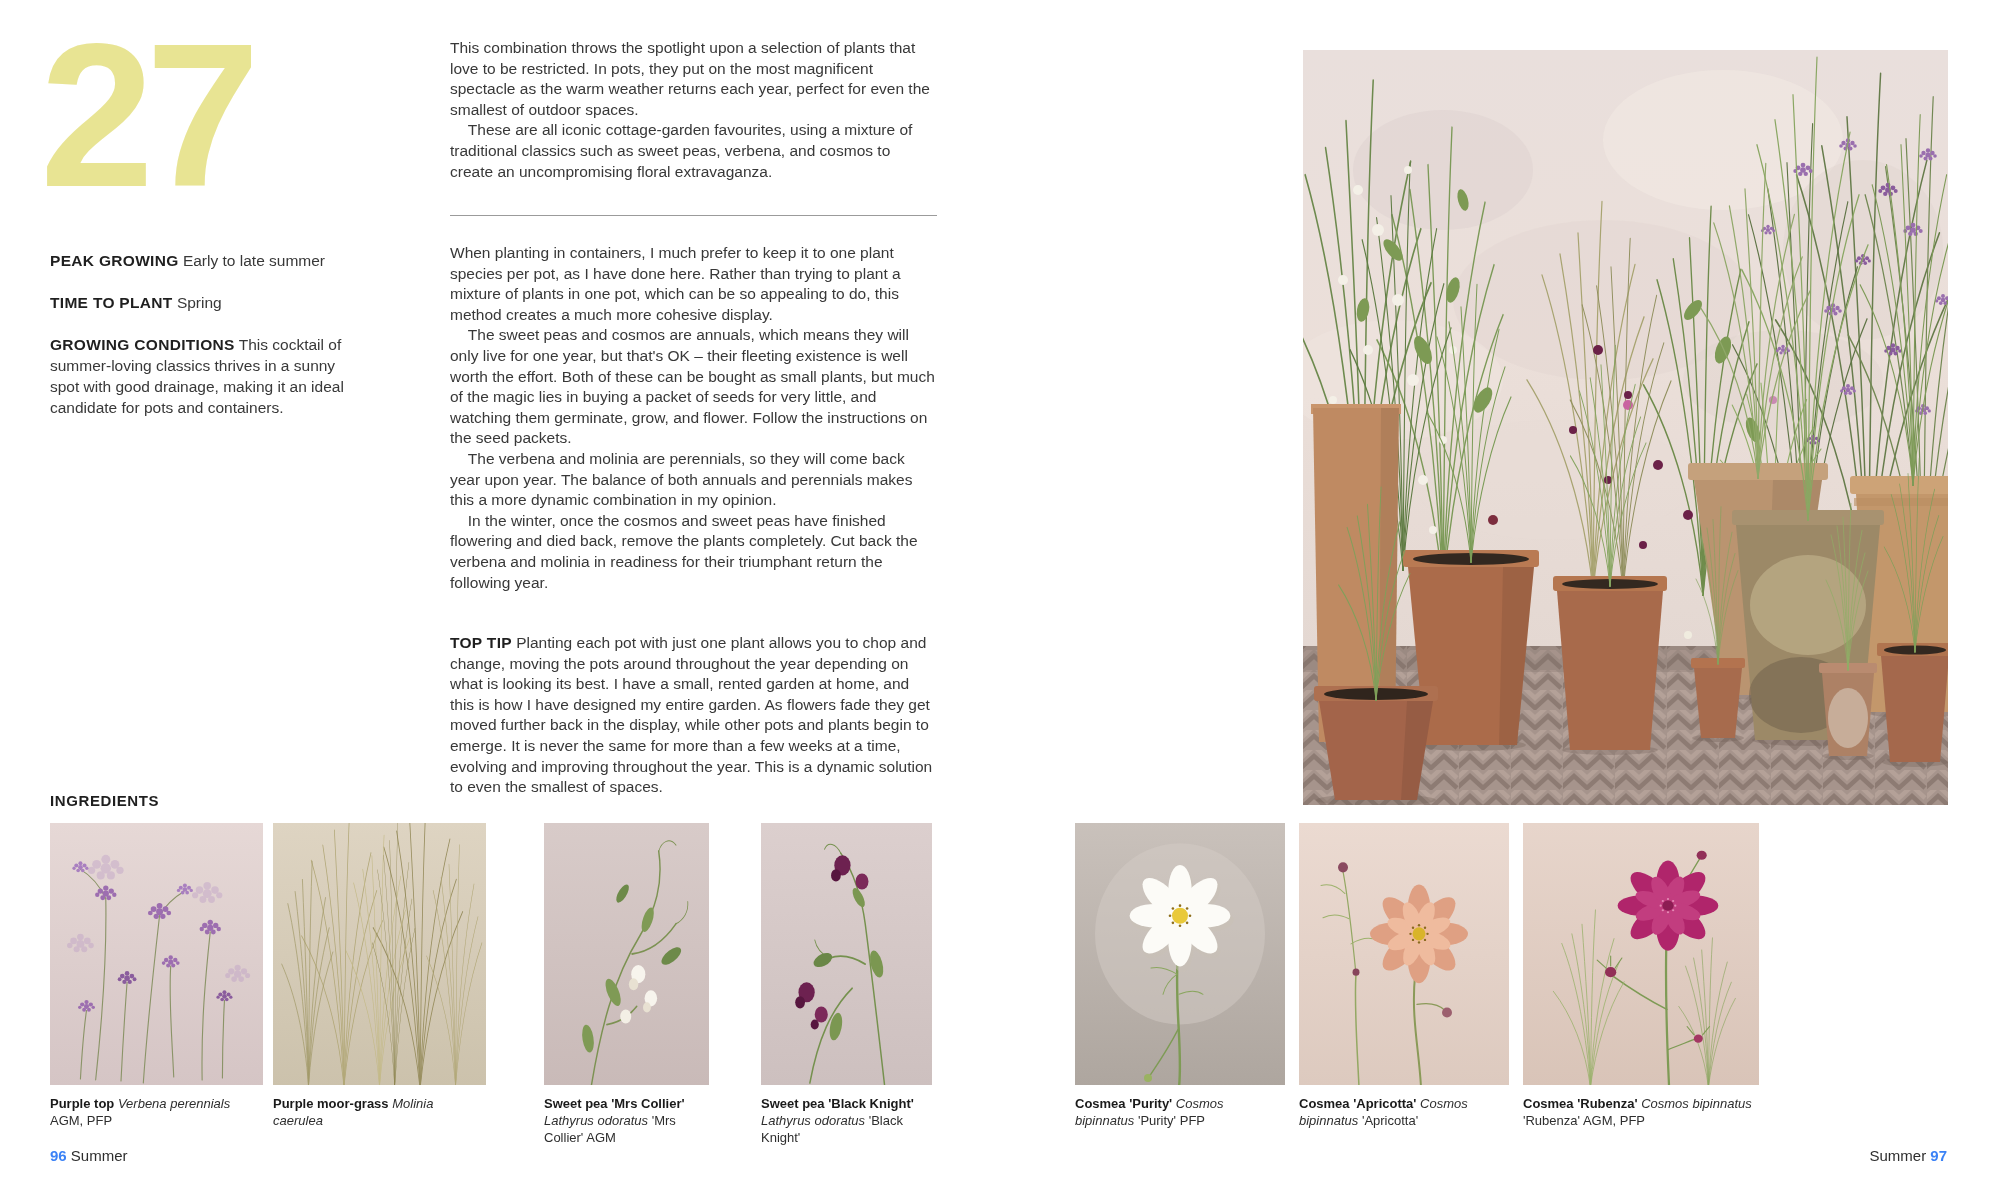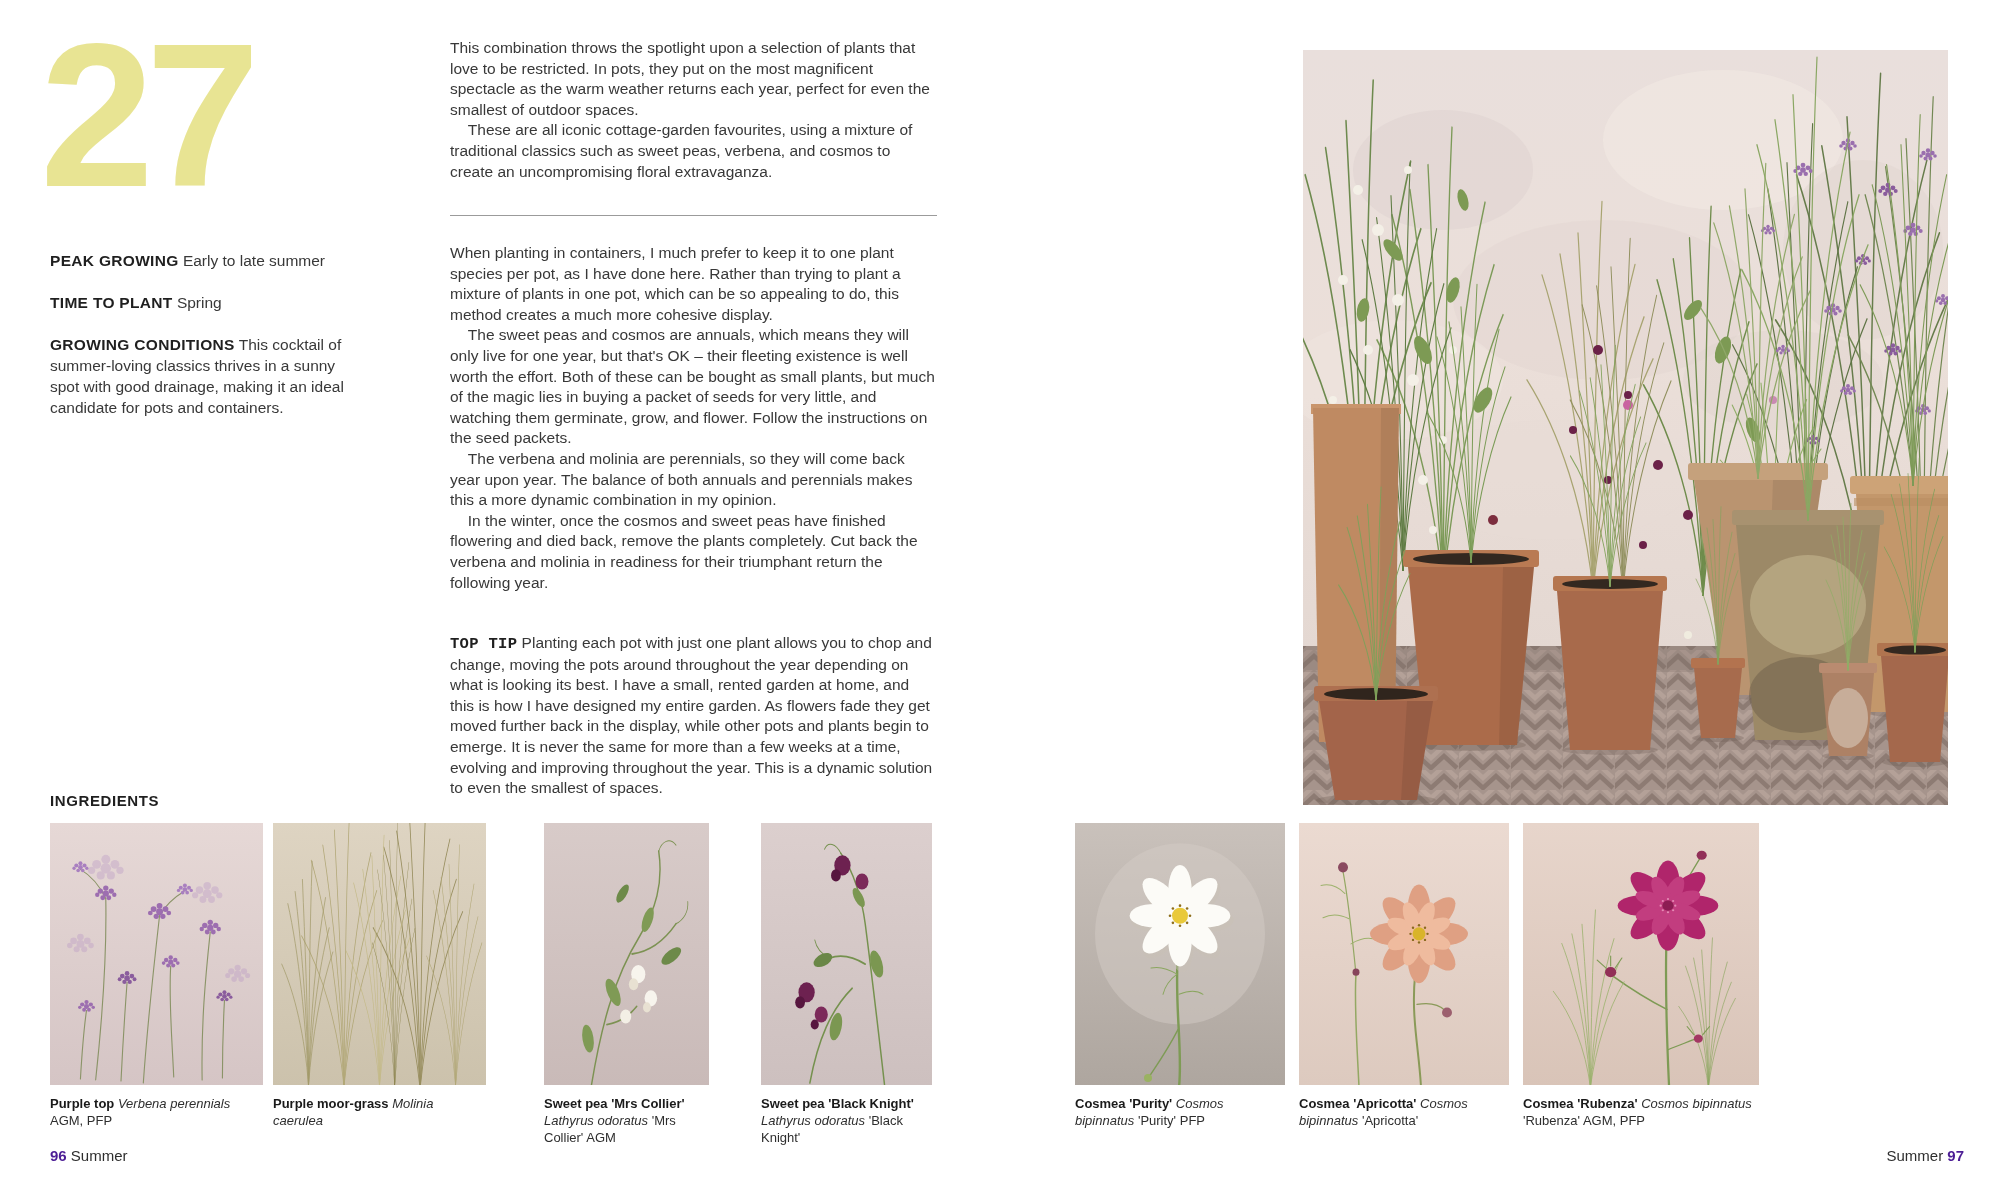--- a/index.html
+++ b/index.html
@@ -17,44 +17,44 @@
   .facts p { margin:0 0 21px 0; }
   .facts b { color:#1f1f1f; letter-spacing:.02em; }
 
   .col { position:absolute; left:450px; width:487px; font-size:15.5px; line-height:20.6px; }
   .col p { margin:0; }
   .col p.ind { text-indent:1.15em; }
   .intro { top:38px; }
   .divider { position:absolute; left:450px; top:215px; width:487px; height:0; border-top:1px solid #9b9b9b; }
   .bodytext { top:243px; }
   .toptip { top:633px; }
-  .lbl { font-weight:700; color:#1f1f1f; letter-spacing:.02em;font-family:Liberation Mono, monospace; }
+  .lbl { font-weight:700; color:#1f1f1f; letter-spacing:.02em; }
 
   .ing-head { position:absolute; left:50px; top:792px; font-size:15px; font-weight:700; letter-spacing:.04em; color:#1f1f1f; }
 
   figure { position:absolute; top:823px; margin:0; }
   figure .ph { width:100%; height:262px; overflow:hidden; }
   figure .ph svg { display:block; width:100%; height:100%; }
   .f1 { left:50px;  width:213px; }
   .f2 { left:273px; width:213px; }
   .f3 { left:496px; width:213px;padding-left:48px; }
   .f4 { left:719px; width:213px;padding-left:42px; }
   .f5 { left:1075px; width:210px; }
   .f6 { left:1299px; width:210px; }
   .f7 { left:1523px; width:236px; }
   figcaption { margin-top:10px; font-size:13px; line-height:17px; color:#2e2e2e; }
   figcaption b { color:#1a1a1a;margin-top:33px; }
 
   .main-photo { position:absolute; left:1303px; top:50px; width:645px; height:755px; overflow:hidden; }
   .main-photo svg { display:block; width:100%; height:100%; }
 
   .folio { position:absolute; top:1147px; font-size:15px; color:#2e2e2e; }
-  .folio b { color:#4c1d95; }
+  .folio b { color:#3b82f6; }
   .folio-left { left:50px; }
-  .folio-right { right:36px; text-align:center; }
+  .folio-right { right:53px; text-align:center; }
   .hidden-defs { position:absolute; width:0; height:0; overflow:hidden; }
 </style>
 </head>
 <body>
 
 <svg class="hidden-defs" aria-hidden="true">
   <defs>
     <g id="umbel">
       <circle r="2.6"></circle>
         <circle cx="4.5" cy="-2" r="2.2"></circle>

